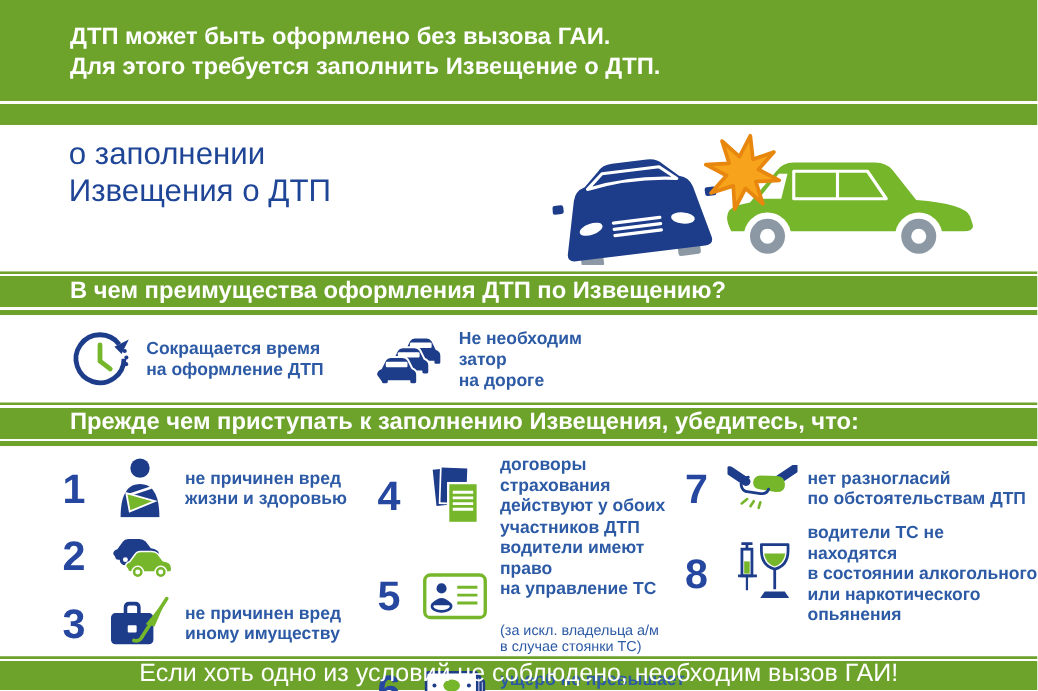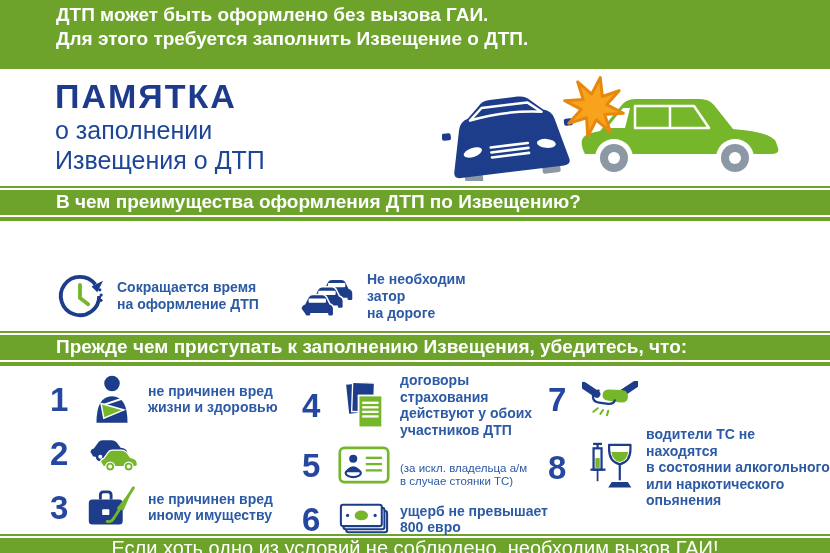--- a/index.html
+++ b/index.html
@@ -5,21 +5,21 @@
   html,body{margin:0;padding:0;}
   body{
     width:830px;height:553px;overflow:hidden;background:#fff;
     font-family:"Liberation Sans",sans-serif;
     -webkit-font-smoothing:antialiased;
   }
   .page{width:830px;height:553px;position:relative;}
 
   
   .top-banner{
-    height:69px;box-sizing:border-box;
+    height:100px;box-sizing:border-box;
     padding:0 20px 16px 56px;
     display:flex;flex-direction:column;justify-content:center;
     color:#fff;font-size:19px;font-weight:700;line-height:24px;
     background:linear-gradient(to bottom,#6DA32B 0 81px,#fff 81px 83px,#6DA32B 83px 95px);
   }
 
   
   .title-section{height:117px;position:relative;background:#fff;}
   .title-block{position:absolute;left:55px;top:8px;}
   .title-heading{font-size:34px;font-weight:700;color:#1E3A8C;letter-spacing:2px;line-height:38px;}
@@ -29,21 +29,21 @@
   
   .band{
     height:35px;box-sizing:border-box;
     display:flex;align-items:center;
     padding:0 0 4px 56px;
     color:#fff;font-size:19px;font-weight:700;
     background:linear-gradient(to bottom,#6DA32B 0 2px,#fff 2px 4px,#6DA32B 4px 29px,#fff 29px 31px,#6DA32B 31px 35px);
   }
 
   
-  .advantages{height:70px;display:flex;align-items:center;padding-left:56px;box-sizing:border-box;background:#fff;margin-top:40px;}
+  .advantages{height:70px;display:flex;align-items:center;padding-left:56px;box-sizing:border-box;background:#fff;}
   .adv-item{display:flex;align-items:center;gap:13px;flex:none;}
   .adv-item.w1{width:242px;}
   .adv-item.w2{width:200px;}
   .adv-icon{flex:none;display:flex;align-items:center;justify-content:center;}
   .adv-text{font-size:14px;font-weight:700;color:#2C5AA5;line-height:17px;white-space:pre-line;}
 
   
   .conditions{height:168px;display:flex;padding:6px 0 0 50px;box-sizing:border-box;background:#fff;}
   .cond-col{flex:none;}
   .cond-col.c1{width:252px;}
@@ -71,21 +71,20 @@
 
 <div class="page">
 
   <div class="top-banner">
     <div>ДТП может быть оформлено без вызова ГАИ.</div>
     <div>Для этого требуется заполнить Извещение о ДТП.</div>
   </div>
 
   <div class="title-section">
     <div class="title-block">
-      <div class="title-heading">ПАМЯТКА</div>
       <div class="title-sub">о заполнении</div>
       <div class="title-sub">Извещения о ДТП</div>
     </div>
 
     <svg class="crash-illustration" viewBox="0 0 350 107" width="350" height="107">
 
       <g transform="translate(2,22) rotate(-7 65 55)">
         <rect x="18" y="72" width="18" height="10" rx="2" fill="#8C99A5"></rect>
         <rect x="96" y="72" width="18" height="10" rx="2" fill="#8C99A5"></rect>
         <rect x="0" y="30" width="9" height="7" rx="2" fill="#1D3C8A"></rect>
@@ -260,20 +259,22 @@
             <path d="M10 26 q7 -7 14 0 l0 3 h-14 z" fill="#1D3C8A"></path>
             <ellipse cx="17" cy="30" rx="8.5" ry="4.5" fill="none" stroke="#1D3C8A" stroke-width="2.4"></ellipse>
             <g stroke="#76B62B" stroke-width="2.6">
               <path d="M31 13 H49"></path>
                 <path d="M31 20 H49"></path>
                 <path d="M31 27 H49"></path>
             </g>
           </svg>
         </div>
         <div>
+          <div class="cond-text">водители имеют право
+на управление ТС</div>
           <div class="cond-text cond-note">(за искл. владельца а/м
 в случае стоянки ТС)</div>
         </div>
       </div>
 
       <div class="cond-item">
         <div class="cond-num">6</div>
         <div class="cond-icon">
           <svg viewBox="0 0 58 36" width="52" height="32">
             <rect x="9" y="9" width="46" height="24" rx="2.5" fill="#fff" stroke="#1D3C8A" stroke-width="2.3"></rect>
@@ -299,20 +300,22 @@
             <path d="M62 3 L47 13" stroke="#1D3C8A" stroke-width="8" stroke-linecap="round"></path>
             <path d="M45 10 q7 0 7.5 7 q.5 8 -8.5 7.5 l-15 -2.5 q-6 -1 -5.5 -6.5 q.5 -5.5 6.5 -6 z" fill="#76B62B"></path>
             <path d="M19 11 Q12 12 12.5 18 Q13 24 19.5 24.5 L30 26 Q36 26.5 37.5 22" fill="none" stroke="#1D3C8A" stroke-width="2.6" stroke-linecap="round"></path>
             <g stroke="#76B62B" stroke-width="2.4" stroke-linecap="round">
               <path d="M18 31 l-5 4"></path>
                 <path d="M24 33 l-3 4.5"></path>
                 <path d="M30 34 l-1.5 5"></path>
             </g>
           </svg>
         </div>
+        <div class="cond-text">нет разногласий
+по обстоятельствам ДТП</div>
       </div>
 
       <div class="cond-item">
         <div class="cond-num">8</div>
         <div class="cond-icon">
           <svg viewBox="0 0 54 58" width="48" height="52">
             <path d="M8 3 H18" stroke="#1D3C8A" stroke-width="2.5"></path>
             <path d="M13 3 V8" stroke="#1D3C8A" stroke-width="2.5"></path>
             <rect x="8.5" y="8" width="9" height="24" fill="#fff" stroke="#1D3C8A" stroke-width="2.5"></rect>
             <rect x="10.5" y="19" width="5" height="11" fill="#76B62B"></rect>

